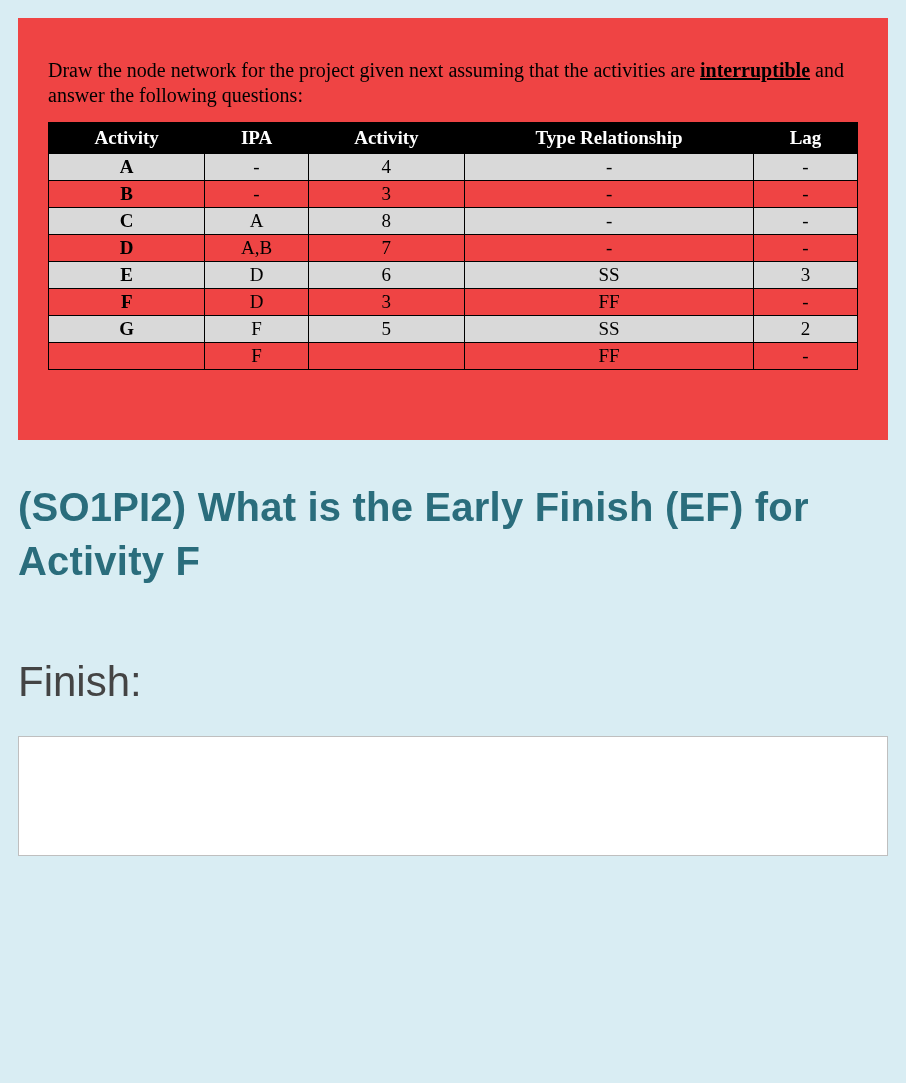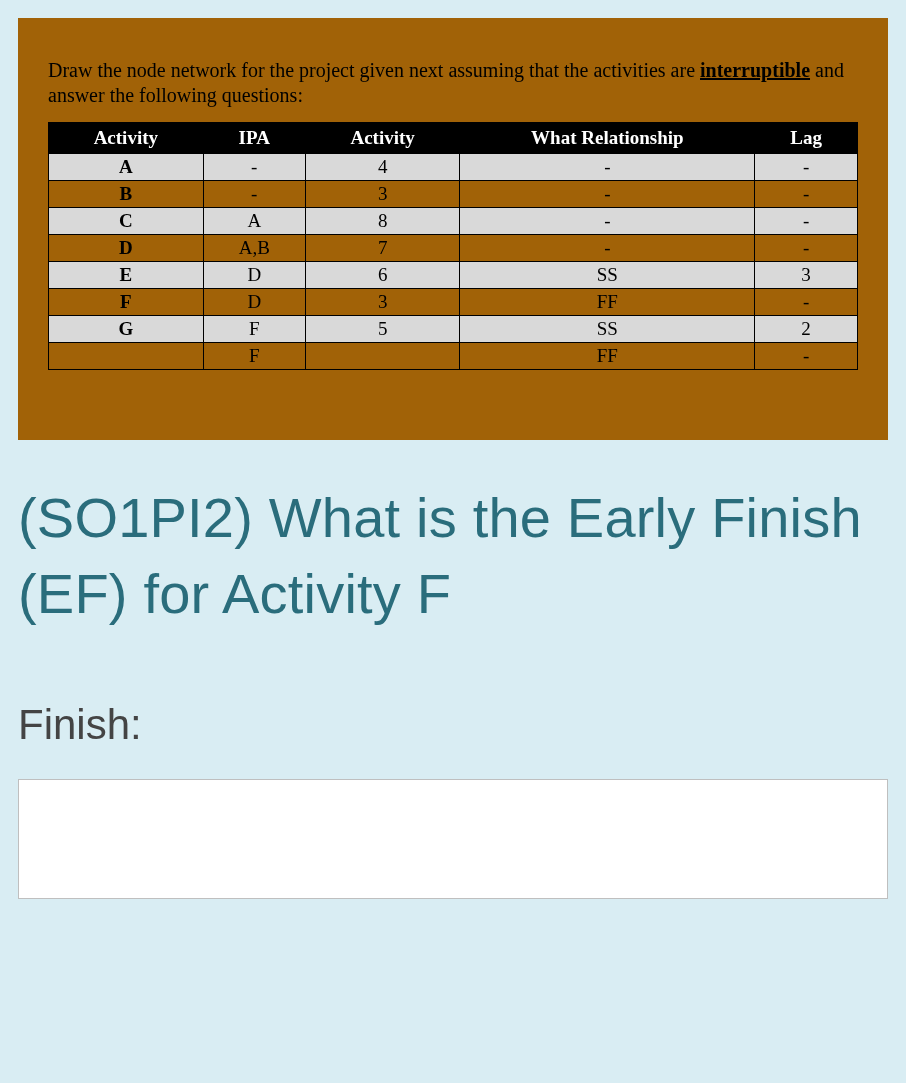--- a/index.html
+++ b/index.html
@@ -5,21 +5,21 @@
   html,body{margin:0;padding:0;}
   body{
     background:#d9edf3;
     font-family:"Helvetica Neue",Arial,sans-serif;
     width:906px;
     height:1083px;
     box-sizing:border-box;
     padding:18px 18px 40px 18px;
   }
   .panel{
-    background:#a16207;
+    background:#ef4444;
     padding:40px 30px 70px 30px;
     box-sizing:border-box;
   }
   .intro{
     font-family:"Times New Roman",serif;
     font-size:20px;
     color:#000;
     line-height:1.25;
     margin-bottom:14px;
   }
@@ -40,25 +40,25 @@
   }
   table.data td{
     border:1px solid #000;
     text-align:center;
     padding:2px 4px;
     color:#000;
   }
   table.data tr.shade td{background:#d9d9d9;}
   table.data td.bold{font-weight:bold;}
   .question{
-    font-size:56px;
+    font-size:40px;
     color:#2a6d7c;
     line-height:1.35;
     margin:40px 0 0 0;
-    font-weight:400;
+    font-weight:700;
     letter-spacing:0.2px;
   }
   .answer-label{
     font-size:42px;
     color:#444;
     margin:70px 0 30px 0;
   }
   .answer-box{
     background:#fff;
     border:1px solid #bfbfbf;
@@ -79,21 +79,21 @@
 <div class="panel">
   <div class="intro">
     <span>Draw the node network for the project given next assuming that the activities are </span><span class="underline">interruptible</span><span> and answer the following questions:</span>
   </div>
   <table class="data">
     <thead>
       <tr>
         <th>Activity</th>
         <th>IPA</th>
         <th>Activity</th>
-        <th>What Relationship</th>
+        <th>Type Relationship</th>
         <th>Lag</th>
       </tr>
     </thead>
     <tbody id="tbody">
         <tr class="shade">
           <td class="bold">A</td>
           <td>-</td>
           <td>4</td>
           <td>-</td>
           <td>-</td>

